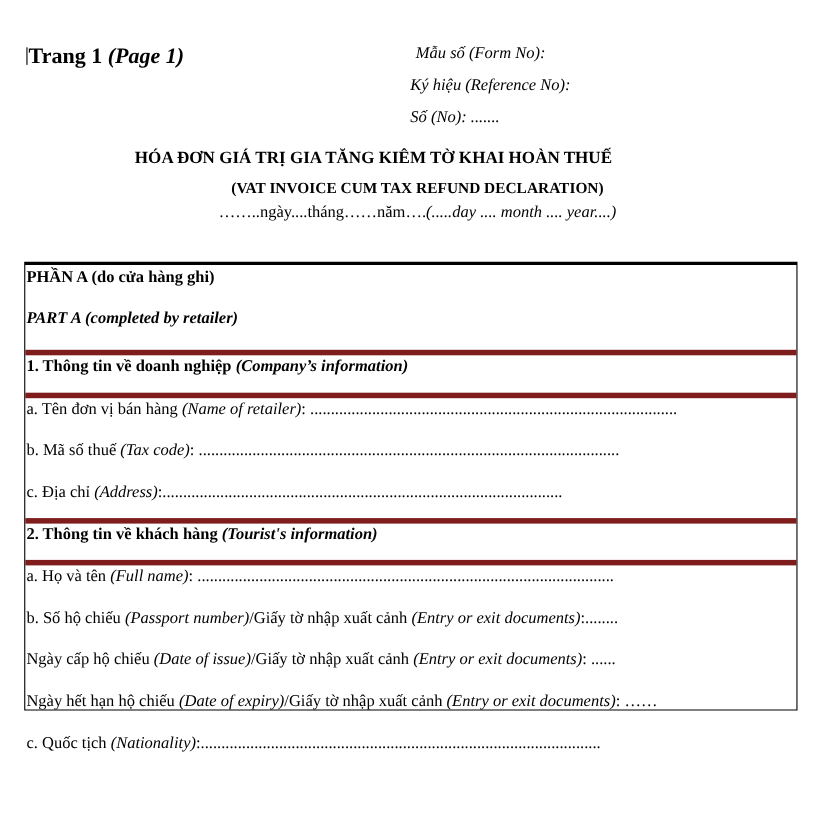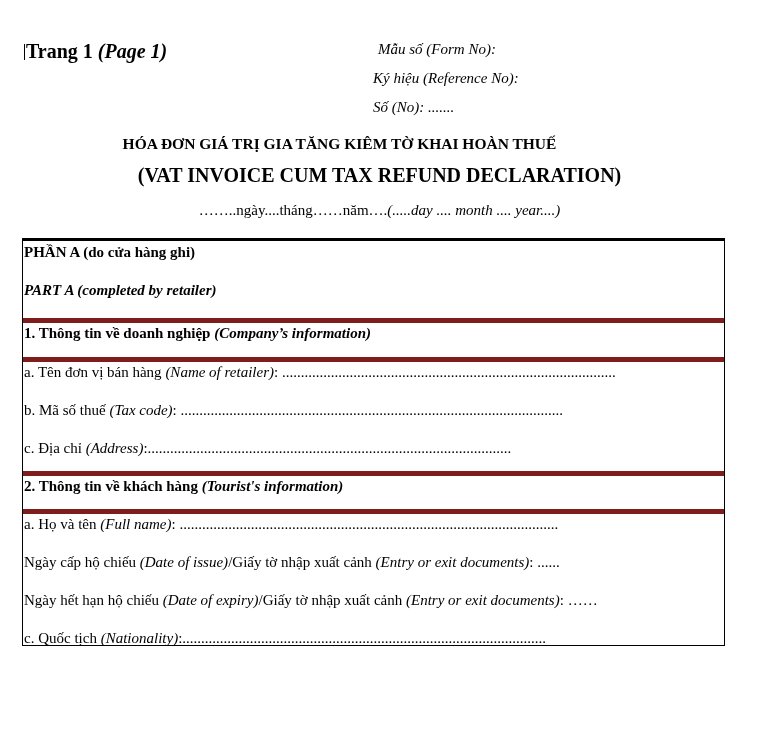--- a/index.html
+++ b/index.html
@@ -9,22 +9,22 @@
     color: #000;
   }
   .abs { position: absolute; white-space: nowrap; }
   .page-label { left: 24px; top: 40px; font-size: 20px; font-weight: bold; }
   .page-label .cursor { display:inline-block; width:1px; height:16px; background:#000; vertical-align:-2px; margin-right:1px; }
   .meta { font-size: 15px; font-style: italic; }
   .m1 { left: 378px; top: 41px; }
   .m2 { left: 373px; top: 70px; }
   .m3 { left: 373px; top: 99px; }
   .title1 { left: 0; width: 679px; text-align: center; top: 135px; font-size: 15.5px; font-weight: bold; }
-  .title2 { left: 0; width: 759px; text-align: center; top: 164px; font-size: 20px; font-weight: bold; }
-  .dateline { left: 0; width: 759px; text-align: center; top: 202px; font-size: 15px; }
+  .title2 { left: 0; width: 759px; text-align: center; top: 164px; font-size: 14px; font-weight: bold; }
+  .dateline { left: 0; width: 759px; text-align: center; top: 185px; font-size: 15px; }
   .dateline i { font-style: italic; }
 
   .form-table {
     position: absolute; left: 22px; top: 238px; width: 703px;
     border-left: 1.5px solid #000; border-right: 1.5px solid #000;
     border-bottom: 1.5px solid #000; border-top: 3px solid #000;
     box-sizing: border-box;
   }
   .sec { border-top: 5px solid #7f1d1d; box-sizing: border-box; position: relative; }
   .sec:first-child { border-top: none; }
@@ -70,19 +70,20 @@
     <div class="line"><span>b. Mã số thuế </span><i>(Tax code)</i><span class="dots">: ......................................................................................................</span></div>
     <div class="line"><span>c. Địa chỉ </span><i>(Address)</i><span class="dots">:.................................................................................................</span></div>
   </div>
 
   <div class="sec s-tourist">
     <div class="line bold"><span>2. Thông tin về khách hàng </span><i>(Tourist's information)</i></div>
   </div>
 
   <div class="sec s-tourist-fields">
     <div class="line"><span>a. Họ và tên </span><i>(Full name)</i><span class="dots">: .....................................................................................................</span></div>
+    <div class="line"><span>b. Số hộ chiếu </span><i>(Passport number)</i><span>/Giấy tờ nhập xuất cảnh </span><i>(Entry or exit documents)</i><span class="dots">:........</span></div>
     <div class="line"><span>Ngày cấp hộ chiếu </span><i>(Date of issue)</i><span>/Giấy tờ nhập xuất cảnh </span><i>(Entry or exit documents)</i><span class="dots">: ......</span></div>
     <div class="line"><span>Ngày hết hạn hộ chiếu </span><i>(Date of expiry)</i><span>/Giấy tờ nhập xuất cảnh </span><i>(Entry or exit documents)</i><span class="dots">: ……</span></div>
     <div class="line"><span>c. Quốc tịch </span><i>(Nationality)</i><span class="dots">:.................................................................................................</span></div>
   </div>
 
 
 </div>
 
 </body></html>

